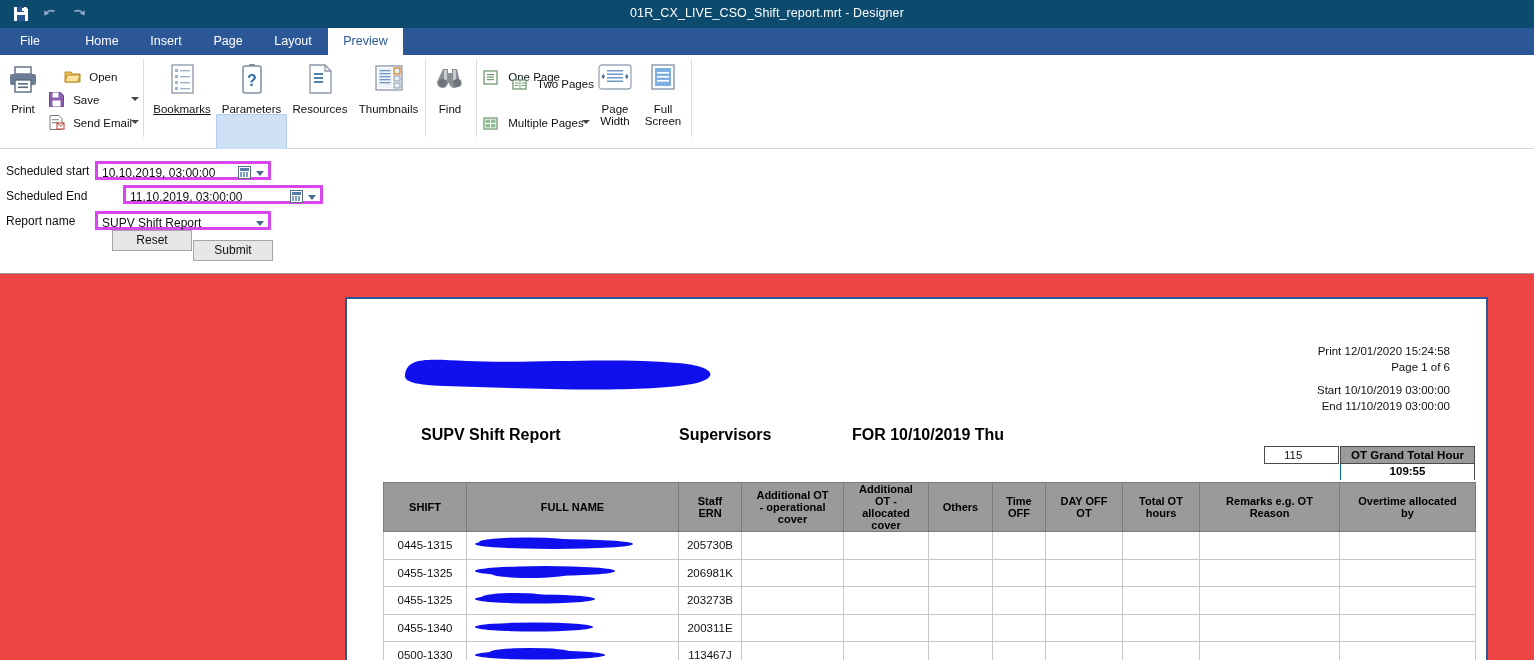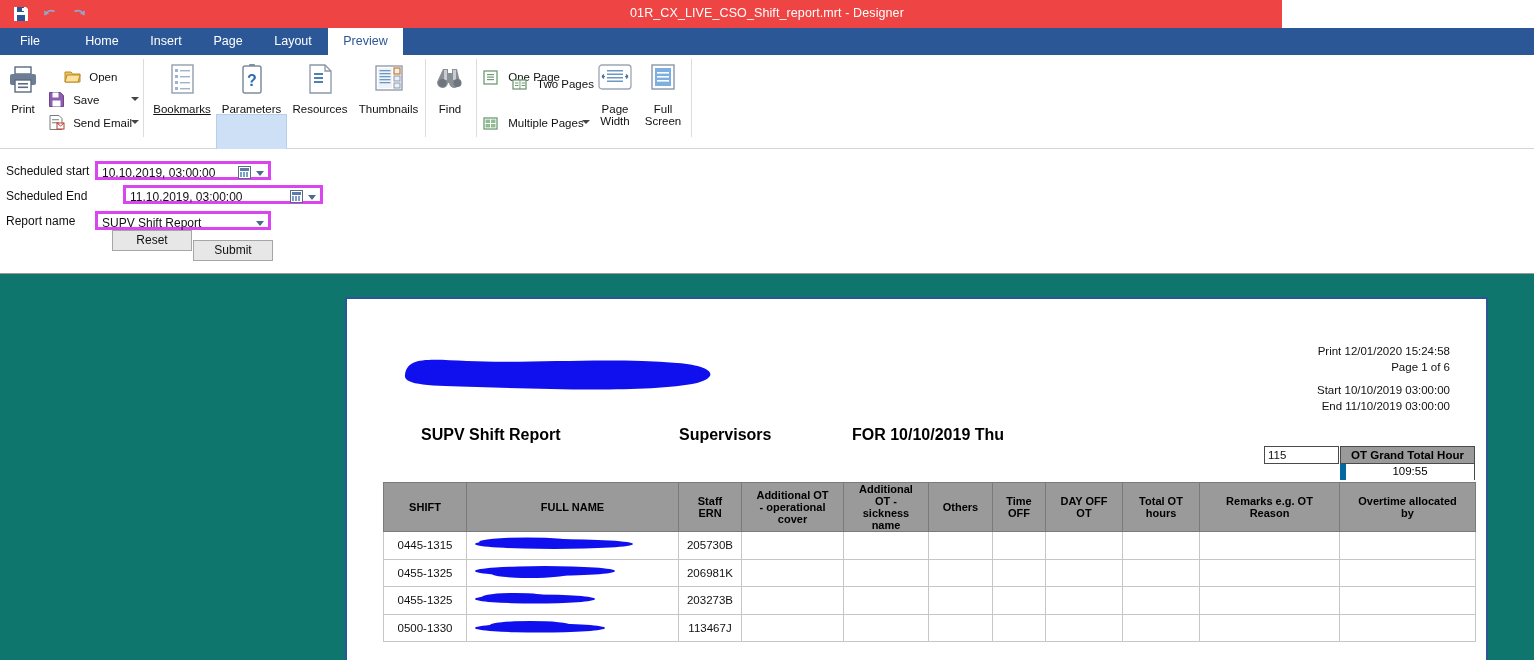--- a/index.html
+++ b/index.html
@@ -5,22 +5,22 @@
   * { box-sizing: border-box; margin: 0; padding: 0; }
   html, body {
     width: 1534px; height: 660px;
     overflow: hidden;
     font-family: "Liberation Sans", sans-serif;
     background: #ffffff;
   }
 
   
   .titlebar {
-    position: absolute; left: 0; top: 0; width: 1282px; height: 28px;
-    background: #ef4444;
+    position: absolute; left: 0; top: 0; width: 1534px; height: 28px;
+    background: #0c4a6e;
   }
   .tb-icon {
     position: absolute; top: 5px; width: 20px; height: 18px;
     cursor: default;
   }
   .tb-title {
     position: absolute; left: 0; top: 6px; width: 1534px;
     text-align: center; color: #ffffff; font-size: 12.5px;
     letter-spacing: .1px;
   }
@@ -117,21 +117,21 @@
   }
 
   .hsep {
     position: absolute; left: 0; top: 273px; width: 1534px; height: 1px;
     background: #9a9a9a;
   }
 
   
   .viewer {
     position: absolute; left: 0; top: 274px; width: 1534px; height: 386px;
-    background: #0f766e;
+    background: #ef4444;
   }
   .page {
     position: absolute; left: 345px; top: 23px;
     width: 1143px; height: 370px;
     background: #ffffff; border: 2px solid #2b5797;
   }
 
   .logo-blob {
     position: absolute; left: 50px; top: 46px; width: 325px; height: 52px;
   }
@@ -142,32 +142,32 @@
   }
 
   .rpt-title {
     position: absolute; font-weight: bold; font-size: 16px; color: #000;
     white-space: nowrap;
   }
 
   .total-num {
     position: absolute; left: 917px; top: 147px; width: 75px; height: 18px;
     border: 1px solid #4a4a4a; background: #ffffff;
-    font-size: 11.5px; color: #111; padding-left: 3px; line-height: 16px;
+    font-size: 11.5px; color: #111; padding-left: 19px; line-height: 16px;
   }
   .total-hdr {
     position: absolute; left: 993px; top: 147px; width: 135px; height: 18px;
     background: #9a9a9a; border: 1px solid #4a4a4a;
     font-size: 11.5px; font-weight: bold; color: #000;
     text-align: center; line-height: 16px;
   }
   .total-val {
     position: absolute; left: 993px; top: 165px; width: 135px; height: 16px;
-    background: #ffffff; border-left: 6px solid #0369a1; border-right: 1px solid #4a4a4a;
-    font-size: 11.5px; font-weight: normal; color: #000;
+    background: #ffffff; border-left: 1px solid #0369a1; border-right: 1px solid #4a4a4a;
+    font-size: 11.5px; font-weight: bold; color: #000;
     text-align: center; line-height: 15px;
   }
 
   
   .tbl {
     position: absolute; left: 36px; top: 183px;
     width: 1092px;
     border-collapse: collapse; table-layout: fixed;
   }
   .tbl th {
@@ -503,21 +503,21 @@
           <col style="width:77px">
         <col style="width:140px">
           <col style="width:136px">
       </colgroup>
       <thead>
         <tr>
           <th>SHIFT</th>
           <th>FULL NAME</th>
           <th>Staff ERN</th>
           <th>Additional OT - operational cover</th>
-          <th>Additional OT - sickness name</th>
+          <th>Additional OT - allocated cover</th>
           <th>Others</th>
           <th>Time OFF</th>
           <th>DAY OFF OT</th>
           <th>Total OT hours</th>
           <th>Remarks e.g. OT Reason</th>
           <th>Overtime allocated by</th>
         </tr>
       </thead>
       <tbody>
         <tr>
@@ -574,20 +574,39 @@
           <td></td>
           <td></td>
           <td></td>
           <td></td>
           <td></td>
           <td></td>
           <td></td>
           <td></td>
         </tr>
         <tr>
+          <td>0455-1340</td>
+          <td class="name-cell">
+            <span class="name-blob">
+              <svg width="118" height="16" viewBox="0 0 118 16">
+                  <ellipse cx="59" cy="8" rx="59" ry="4.5" fill="#1010ee"></ellipse>
+                </svg>
+            </span>
+          </td>
+          <td>200311E</td>
+          <td></td>
+          <td></td>
+          <td></td>
+          <td></td>
+          <td></td>
+          <td></td>
+          <td></td>
+          <td></td>
+        </tr>
+        <tr>
           <td>0500-1330</td>
           <td class="name-cell">
             <span class="name-blob">
               <svg width="130" height="16" viewBox="0 0 130 16">
                   <ellipse cx="65" cy="9" rx="65" ry="4.5" fill="#1010ee"></ellipse>
                   <ellipse cx="55" cy="6" rx="40" ry="4" fill="#1010ee"></ellipse>
                 </svg>
             </span>
           </td>
           <td>113467J</td>

